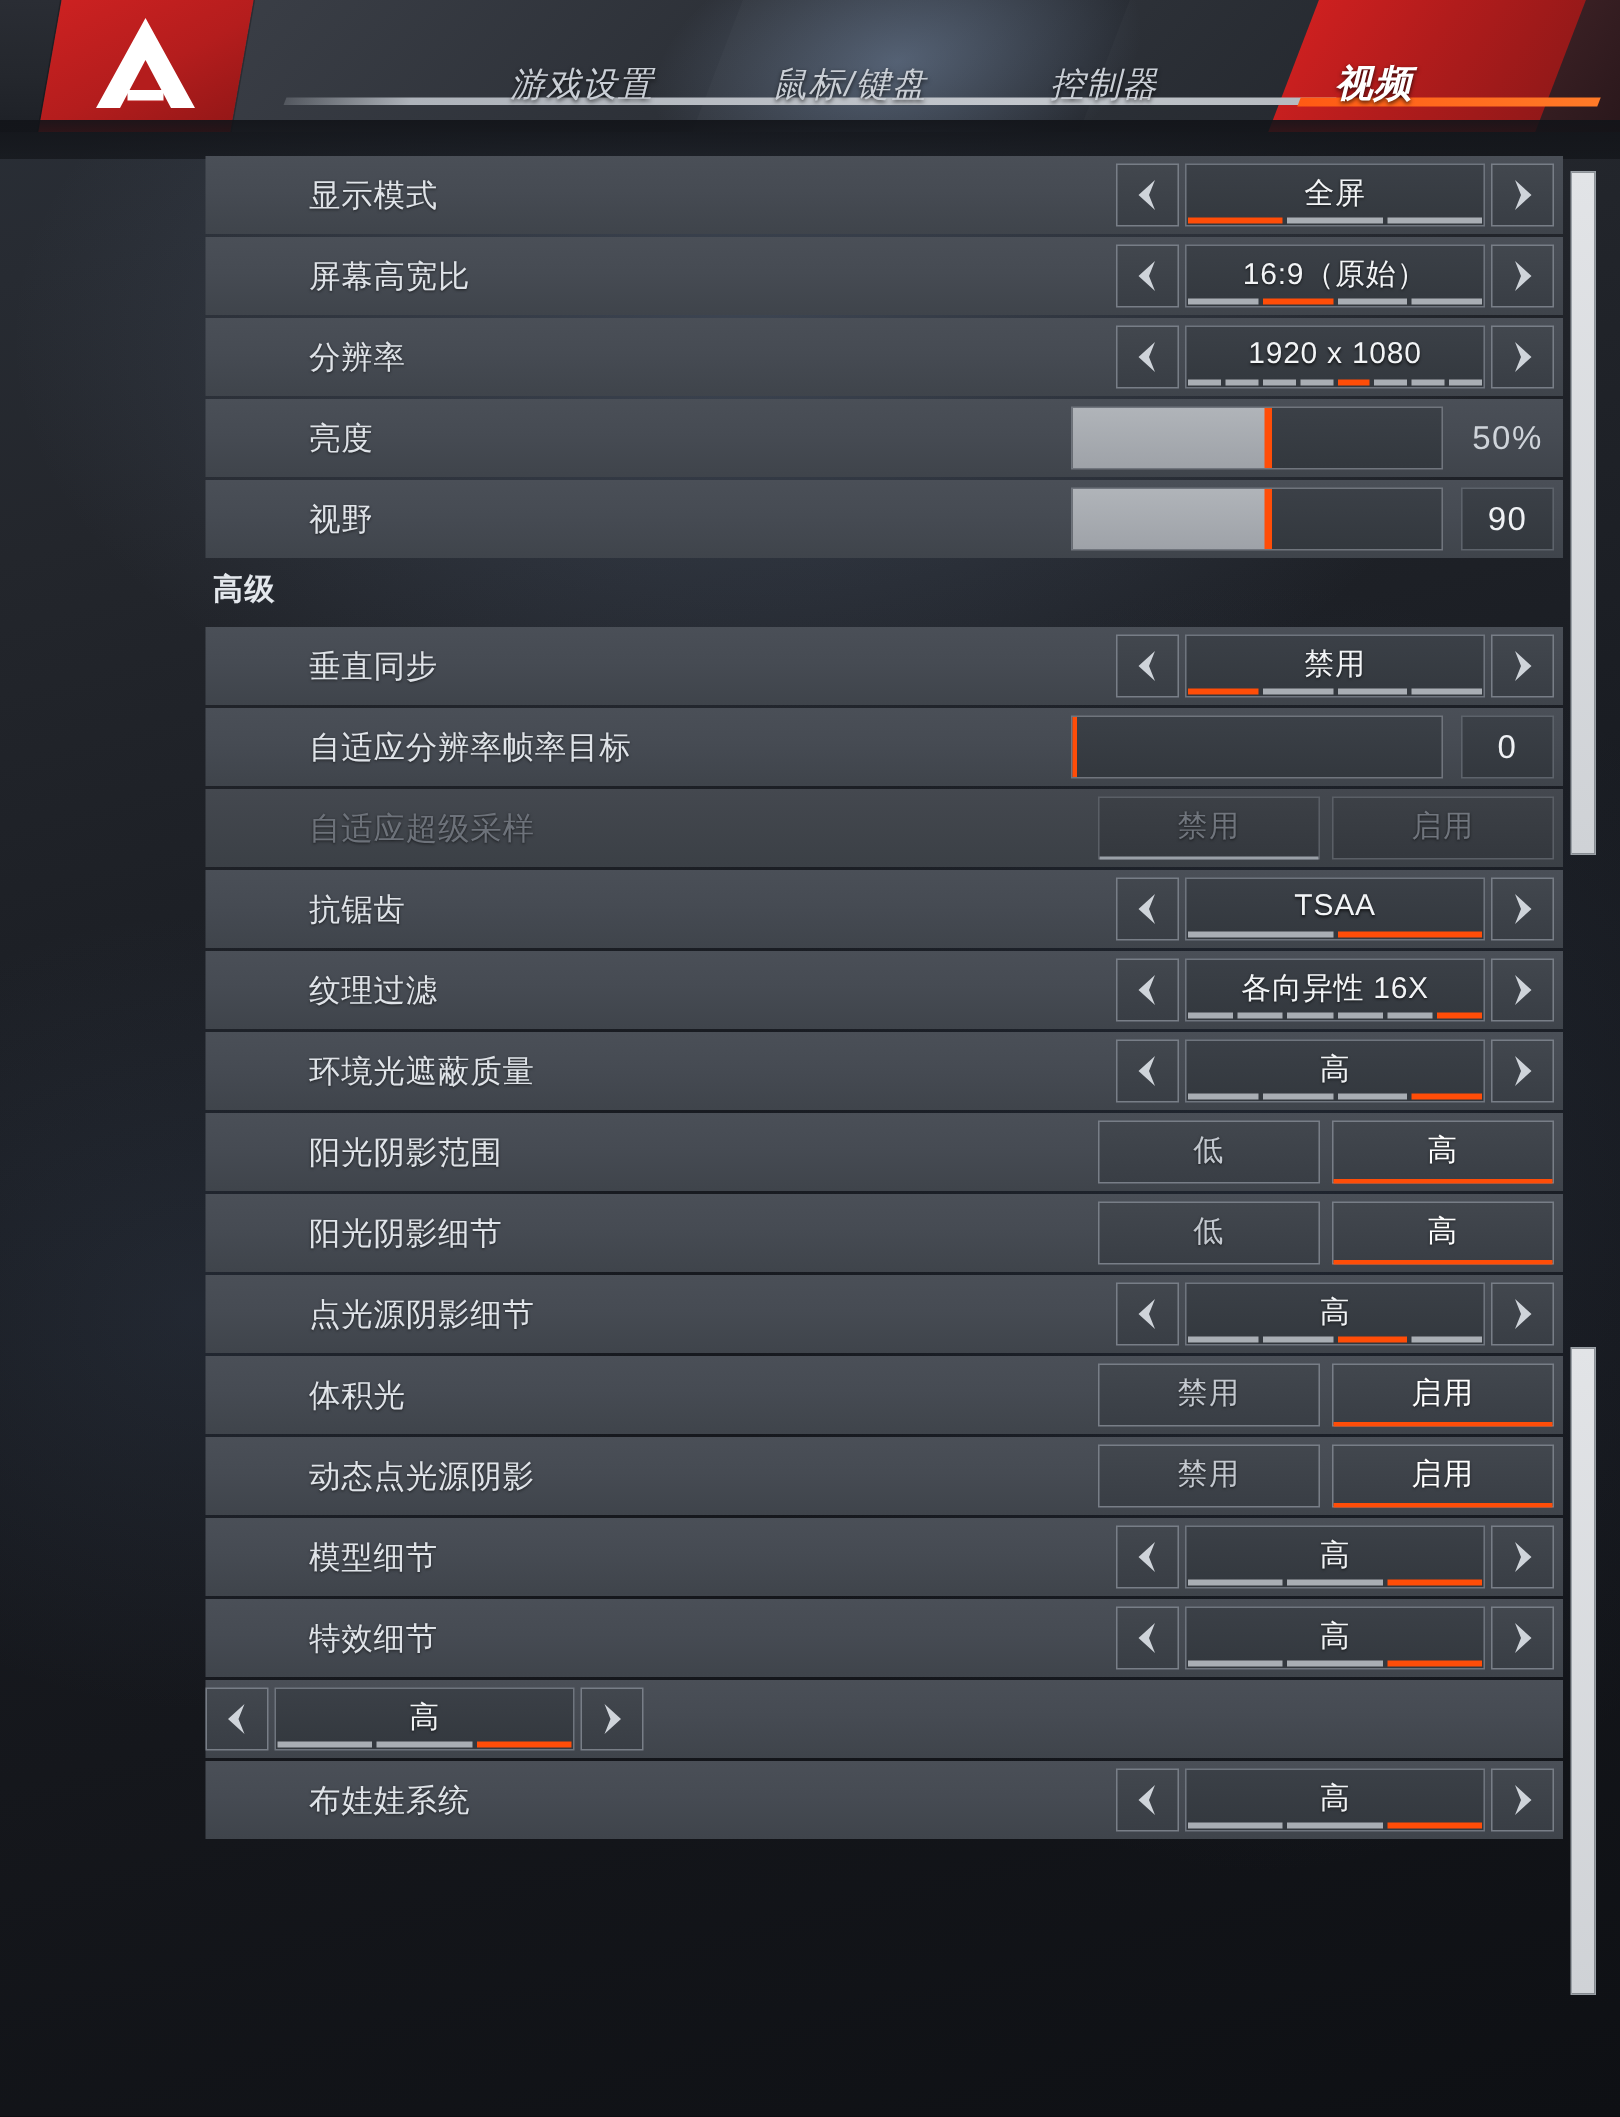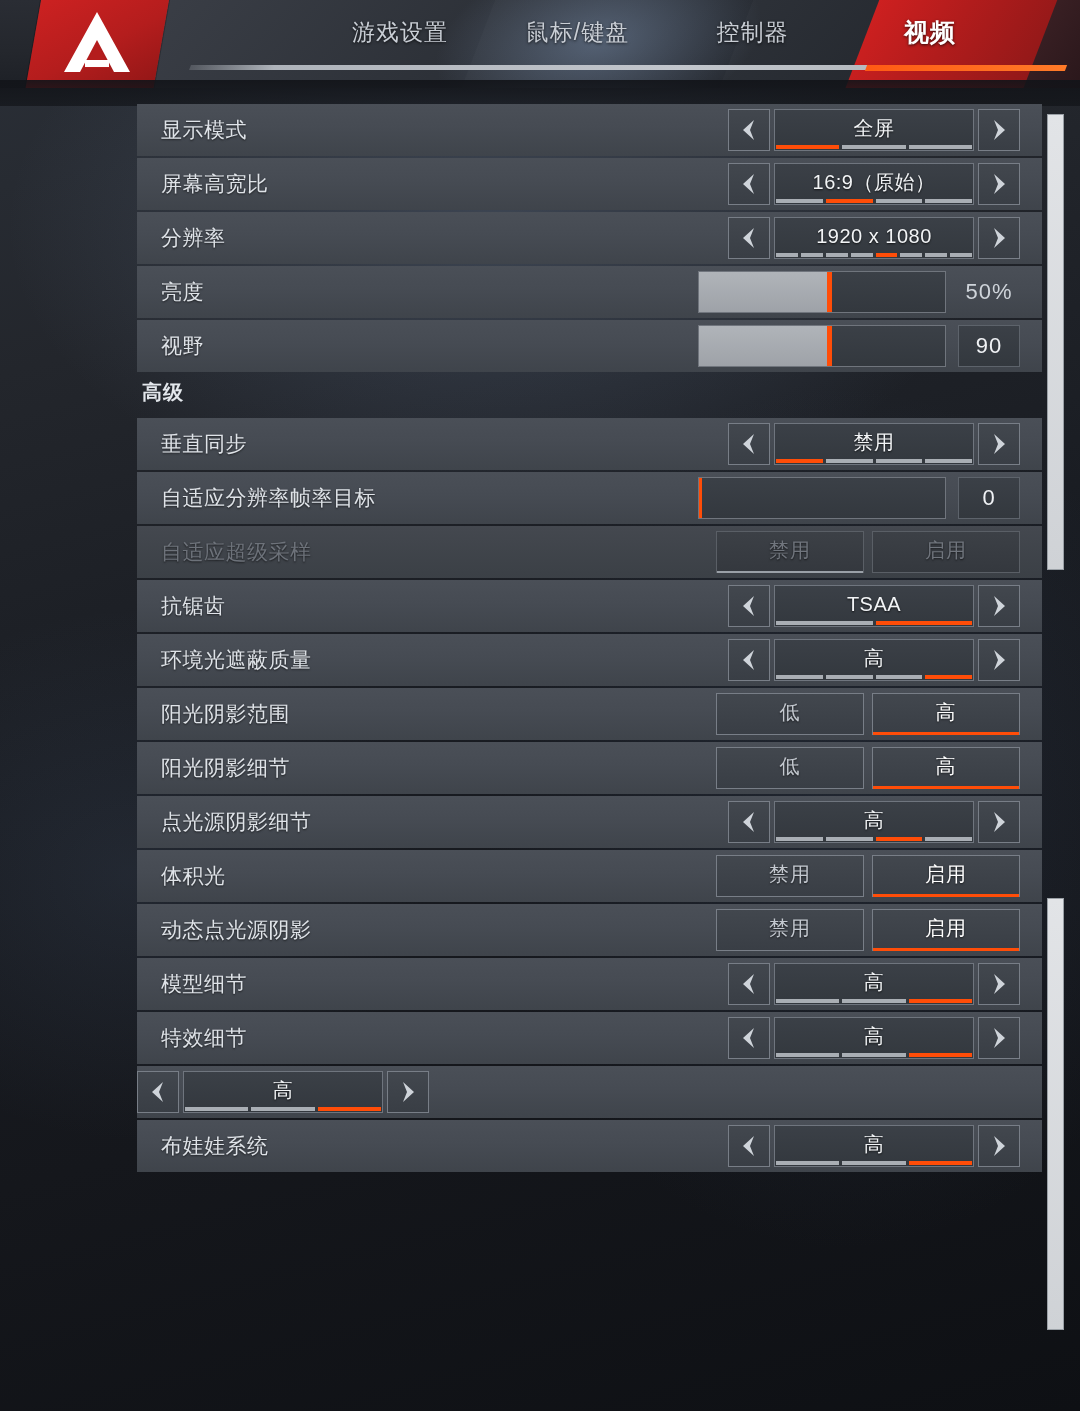--- a/index.html
+++ b/index.html
@@ -63,48 +63,48 @@
   
   #logo-plate {
     position: absolute; left: 34px; top: -14px; width: 128px; height: 108px;
     transform: skewX(-10deg);
     background: linear-gradient(150deg, #d02222 0%, #b41d1d 55%, #8f1616 100%);
     box-shadow: 0 0 0 1px rgba(0,0,0,0.25);
   }
   #logo-mark { position: absolute; left: 52px; top: 4px; width: 90px; height: 80px; }
   
   .tab {
-    position: absolute; top: 12px; height: 40px;
-    color: #c9ced5; font-size: 23px; line-height: 40px; text-align: center;
+    position: absolute; top: 36px; height: 40px;
+    color: #c9ced5; font-size: 23px; line-height: 40px; text-align: left;
     letter-spacing: 1px; text-shadow: 0 1px 3px rgba(0,0,0,0.75);
-    cursor: pointer; white-space: nowrap;
+    cursor: pointer; white-space: nowrap; font-style: italic;
   }
   .tab.active { color: #ffffff; font-weight: 700; font-size: 25px; }
   
   #list { position: absolute; left: 137px; top: 104px; width: 905px; }
   .row {
     position: relative; width: 905px; height: 52px;
     margin-bottom: 2px;
     display: flex; align-items: center;
     background: linear-gradient(180deg, #4a4f57 0%, #464b53 45%, #3f444b 100%);
   }
   .row.dim { background: linear-gradient(180deg,#44484f,#3b4046); }
   .row-label {
     padding-left: 24px; color: #dfe3e8; font-size: 21px;
     letter-spacing: 0.5px; text-shadow: 0 1px 2px rgba(0,0,0,0.6);
-    flex: 1; white-space: nowrap;
+    flex: 1; white-space: nowrap; margin-left: 45px;
   }
   .row.dim .row-label { color: #6d727a; }
   .section-head {
     height: 42px; display: flex; align-items: center;
     padding-left: 5px; padding-bottom: 5px; margin-bottom: 2px;
   }
   .section-head span { color: #e3e7ec; font-size: 20px; font-weight: 700; letter-spacing: 1px; }
   
-  .ctrl { display: flex; align-items: center; height: 52px; padding-right: 22px; }
+  .ctrl { display: flex; align-items: center; height: 52px; padding-right: 6px; }
   
   .stepper { display: flex; align-items: center; gap: 4px; }
   .arw {
     width: 42px; height: 42px; flex: 0 0 42px;
     border: 1px solid #787e87;
     background: linear-gradient(180deg,#42474e,#393e45);
     display: flex; align-items: center; justify-content: center;
     cursor: pointer;
   }
   .arw svg { display: block; }
@@ -390,20 +390,48 @@
             </span>
             <span class="arw">
               <svg width="34" height="34" viewBox="0 0 34 34">
                 <path d="M12 7 L23 17 L12 27 L16 17 Z" fill="#cfd4da"></path>
               </svg>
             </span>
           </div>
         </div>
       </div>
       <div class="row">
+        <div class="row-label">纹理过滤</div>
+        <div class="ctrl">
+          <div class="stepper">
+            <span class="arw">
+              <svg width="34" height="34" viewBox="0 0 34 34">
+                <path d="M22 7 L11 17 L22 27 L18 17 Z" fill="#cfd4da"></path>
+              </svg>
+            </span>
+            <span class="valbox">
+              <span class="vtext">各向异性 16X</span>
+              <span class="segs">
+                <i class=""></i>
+                <i class=""></i>
+                <i class=""></i>
+                <i class=""></i>
+                <i class=""></i>
+                <i class="on"></i>
+              </span>
+            </span>
+            <span class="arw">
+              <svg width="34" height="34" viewBox="0 0 34 34">
+                <path d="M12 7 L23 17 L12 27 L16 17 Z" fill="#cfd4da"></path>
+              </svg>
+            </span>
+          </div>
+        </div>
+      </div>
+      <div class="row">
         <div class="row-label">环境光遮蔽质量</div>
         <div class="ctrl">
           <div class="stepper">
             <span class="arw">
               <svg width="34" height="34" viewBox="0 0 34 34">
                 <path d="M22 7 L11 17 L22 27 L18 17 Z" fill="#cfd4da"></path>
               </svg>
             </span>
             <span class="valbox">
               <span class="vtext">高</span>

